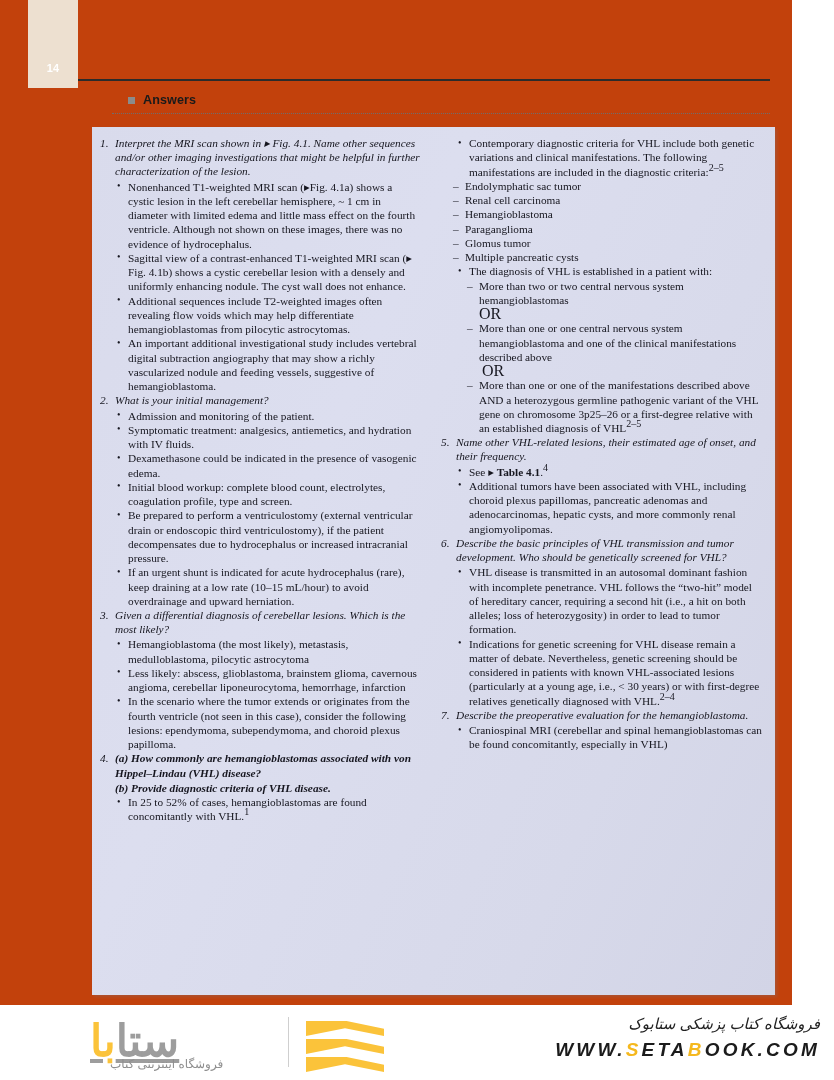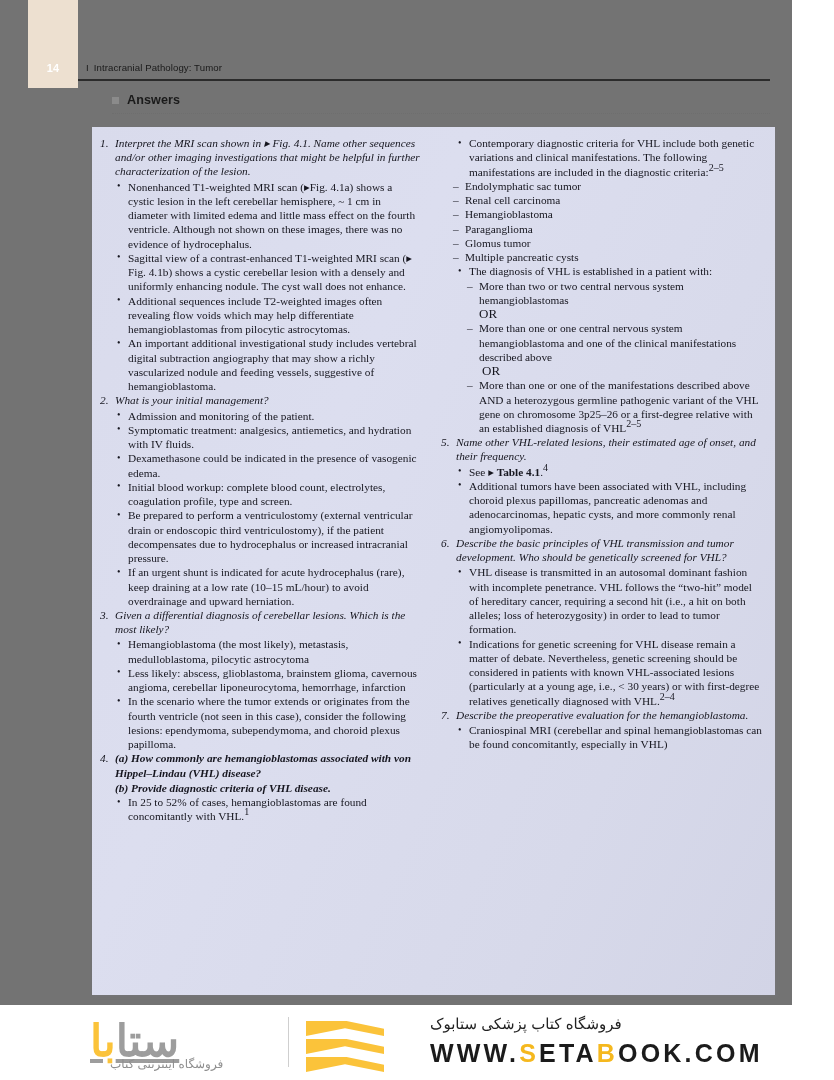--- a/index.html
+++ b/index.html
@@ -13,21 +13,21 @@
     position: relative;
     font-family: "Liberation Serif", serif;
     overflow: hidden;
   }
 
   
   #page {
     position: absolute;
     left: 0; top: 0;
     width: 792px; height: 1080px;
-    background: #737373;
+    background: #c2410c;
   }
 
   
   #folio-band {
     position: absolute;
     left: 28px;
     top: 0;
     width: 50px;
     height: 88px;
     background: #ede0d0;
@@ -62,21 +62,21 @@
     left: 78px;
     top: 79px;
     width: 692px;
     height: 1.6px;
     background: #2b2b2b;
   }
 
   
   #answers-heading {
     position: absolute;
-    left: 112px;
+    left: 128px;
     top: 93px;
     display: flex;
     align-items: center;
     gap: 8px;
   }
   #answers-heading .sq {
     width: 7px; height: 7px;
     background: #8b8b8b;
     display: inline-block;
   }
@@ -190,21 +190,21 @@
     color: #16161f;
   }
   ul.dash > li::before {
     content: "\2013";
     position: absolute;
     left: 0;
     top: 0;
     color: #16161f;
   }
   .plainline {
-    font-size: 13px;
+    font-size: 16px;
     line-height: 14.25px;
     color: #16161f;
   }
 
   b.figref { font-weight: bold; font-style: normal; }
   sup { font-size: 10px; vertical-align: super; line-height: 0; }
 
   
   #footer {
     position: absolute;
@@ -259,49 +259,47 @@
   }
   .chev.c1 { left: 258px; top: 8px;  clip-path: polygon(0 0, 52% 0, 100% 52%, 100% 100%, 50% 48%, 0 100%); }
   .chev.c2 { left: 258px; top: 26px; clip-path: polygon(0 0, 52% 0, 100% 52%, 100% 100%, 50% 48%, 0 100%); }
   .chev.c3 { left: 258px; top: 44px; clip-path: polygon(0 0, 52% 0, 100% 52%, 100% 100%, 50% 48%, 0 100%); }
 
   #site-area {
     position: absolute;
     left: 430px;
     top: 10px;
     width: 390px;
-    text-align: left;
+    text-align: right;
+    font-style: italic;
   }
   #site-fa {
     font-family: "Liberation Sans", sans-serif;
     font-size: 15px;
     color: #222222;
     direction: rtl;
     margin-bottom: 6px;
   }
   #site-url {
     font-family: "Liberation Sans", sans-serif;
-    font-size: 25px;
+    font-size: 19px;
     font-weight: bold;
     color: #1b1b1b;
     letter-spacing: 3.2px;
   }
   #site-url .hl { color: #f5b81e; }
 </style>
 </head>
 <body>
 
 <div id="page">
 
   <div id="folio-band"></div>
   <div id="folio-number">14</div>
 
-  <div id="running-head">
-    <span class="part-num">I</span><span>Intracranial Pathology: Tumor</span>
-  </div>
   <div id="head-rule"></div>
 
   <div id="answers-heading">
     <span class="sq"></span>
     <span class="txt">Answers</span>
   </div>
   <div id="answers-dots"></div>
 
   <div id="answer-box">
     <div id="answer-columns">

